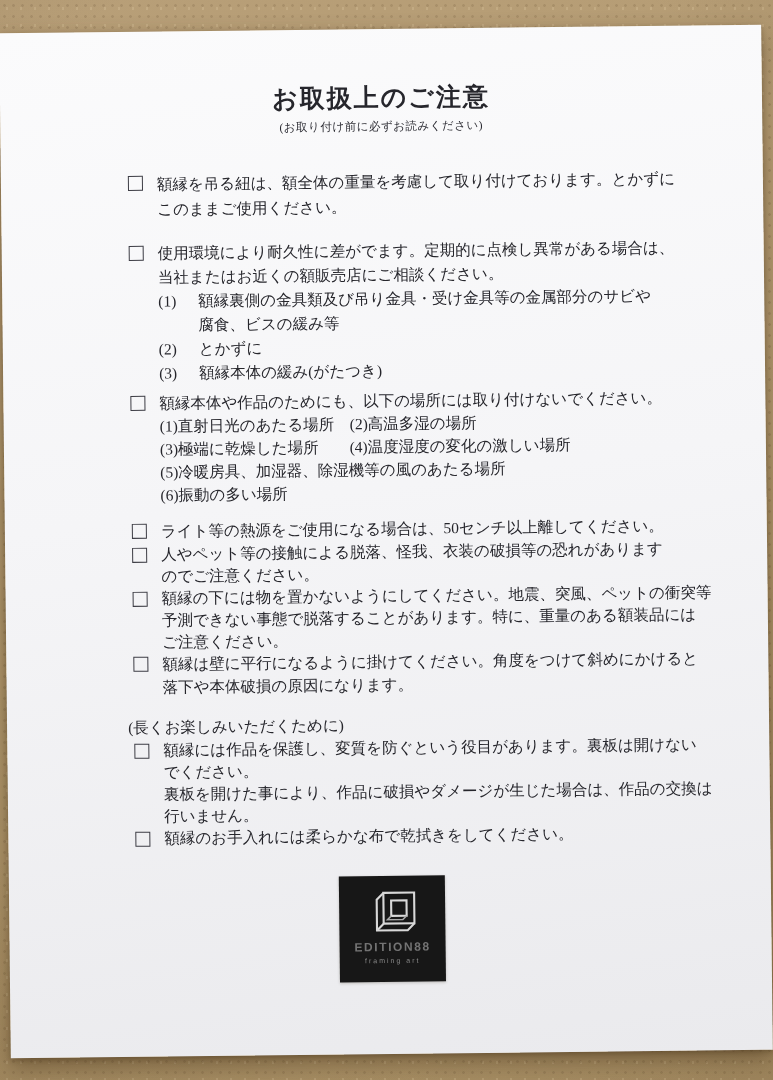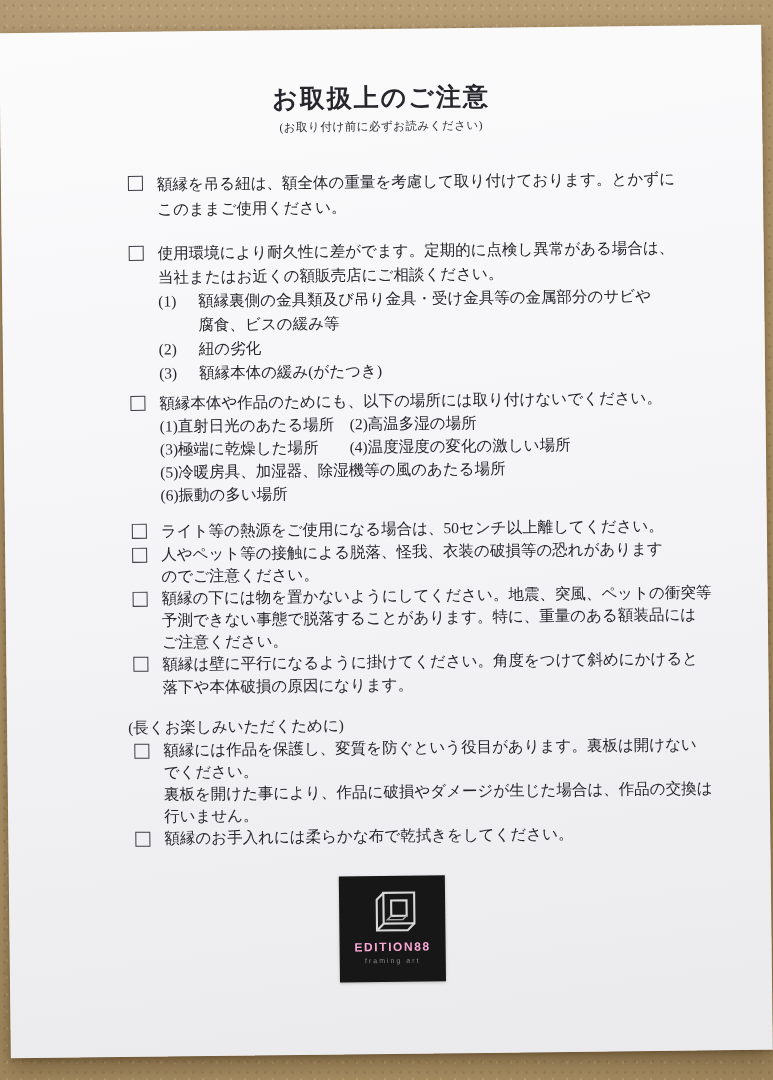--- a/index.html
+++ b/index.html
@@ -34,21 +34,21 @@
   .lh22 .ln{line-height:22px;}
   .sub{display:flex;}
   .mk{flex:0 0 40px;}
   .plain-heading{position:absolute;left:121px;font-size:15.5px;white-space:nowrap;}
   .logo{
     position:absolute;left:330px;top:847px;width:106px;height:106px;
     background:#171717;display:flex;flex-direction:column;align-items:center;
     box-shadow:0 1px 3px rgba(40,30,15,0.25);
   }
   .logo svg{margin-top:13px;}
-  .brand{font-family:"Liberation Sans","DejaVu Sans",sans-serif;color:#f9a8d4;font-weight:bold;font-size:12px;letter-spacing:1.6px;margin-top:1px;}
+  .brand{font-family:"Liberation Sans","DejaVu Sans",sans-serif;color:#737373;font-weight:bold;font-size:12px;letter-spacing:1.6px;margin-top:1px;}
   .tagline{font-family:"Liberation Sans","DejaVu Sans",sans-serif;color:#8a8a8a;font-size:7px;letter-spacing:2px;margin-top:3px;}
 </style>
 </head>
 <body>
 
 <div class="paper">
 
   <div class="title-block">
     <h1 class="doc-title">お取扱上のご注意</h1>
     <div class="doc-subtitle">(お取り付け前に必ずお読みください)</div>
@@ -70,21 +70,21 @@
       <div class="sub">
         <span class="mk ln">(1)</span>
         <div>
           <span class="ln">額縁裏側の金具類及び吊り金具・受け金具等の金属部分のサビや</span>
           <span class="ln">腐食、ビスの緩み等</span>
         </div>
       </div>
       <div class="sub">
         <span class="mk ln">(2)</span>
         <div>
-          <span class="ln">紐の劣化</span>
+          <span class="ln">とかずに</span>
         </div>
       </div>
       <div class="sub">
         <span class="mk ln">(3)</span>
         <div>
           <span class="ln">額縁本体の緩み(がたつき)</span>
         </div>
       </div>
     </div>
   </div>

